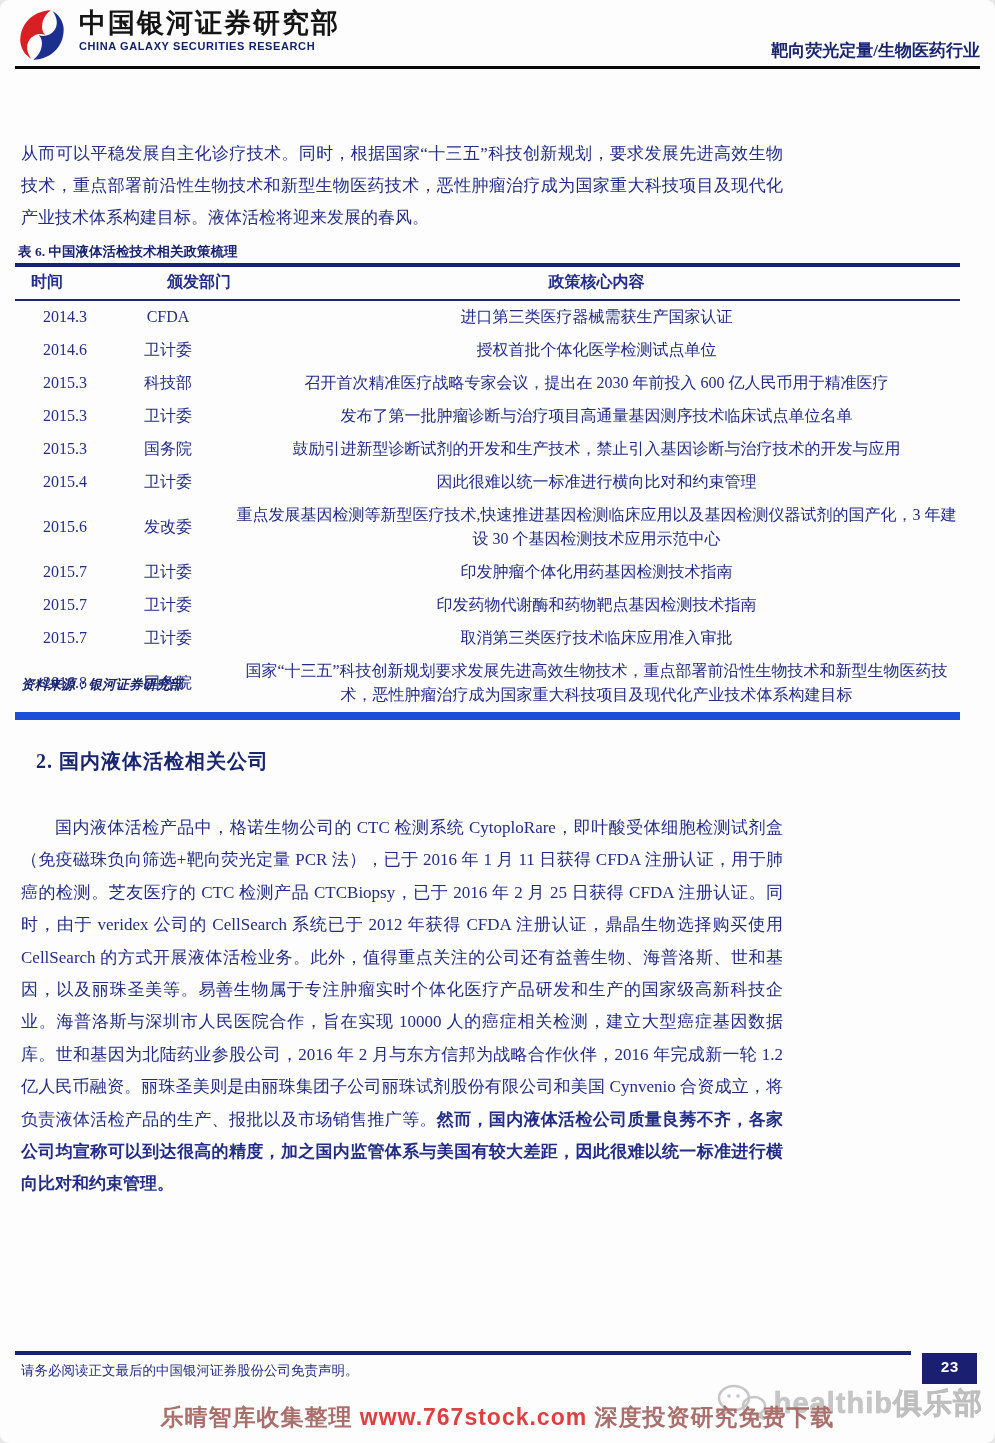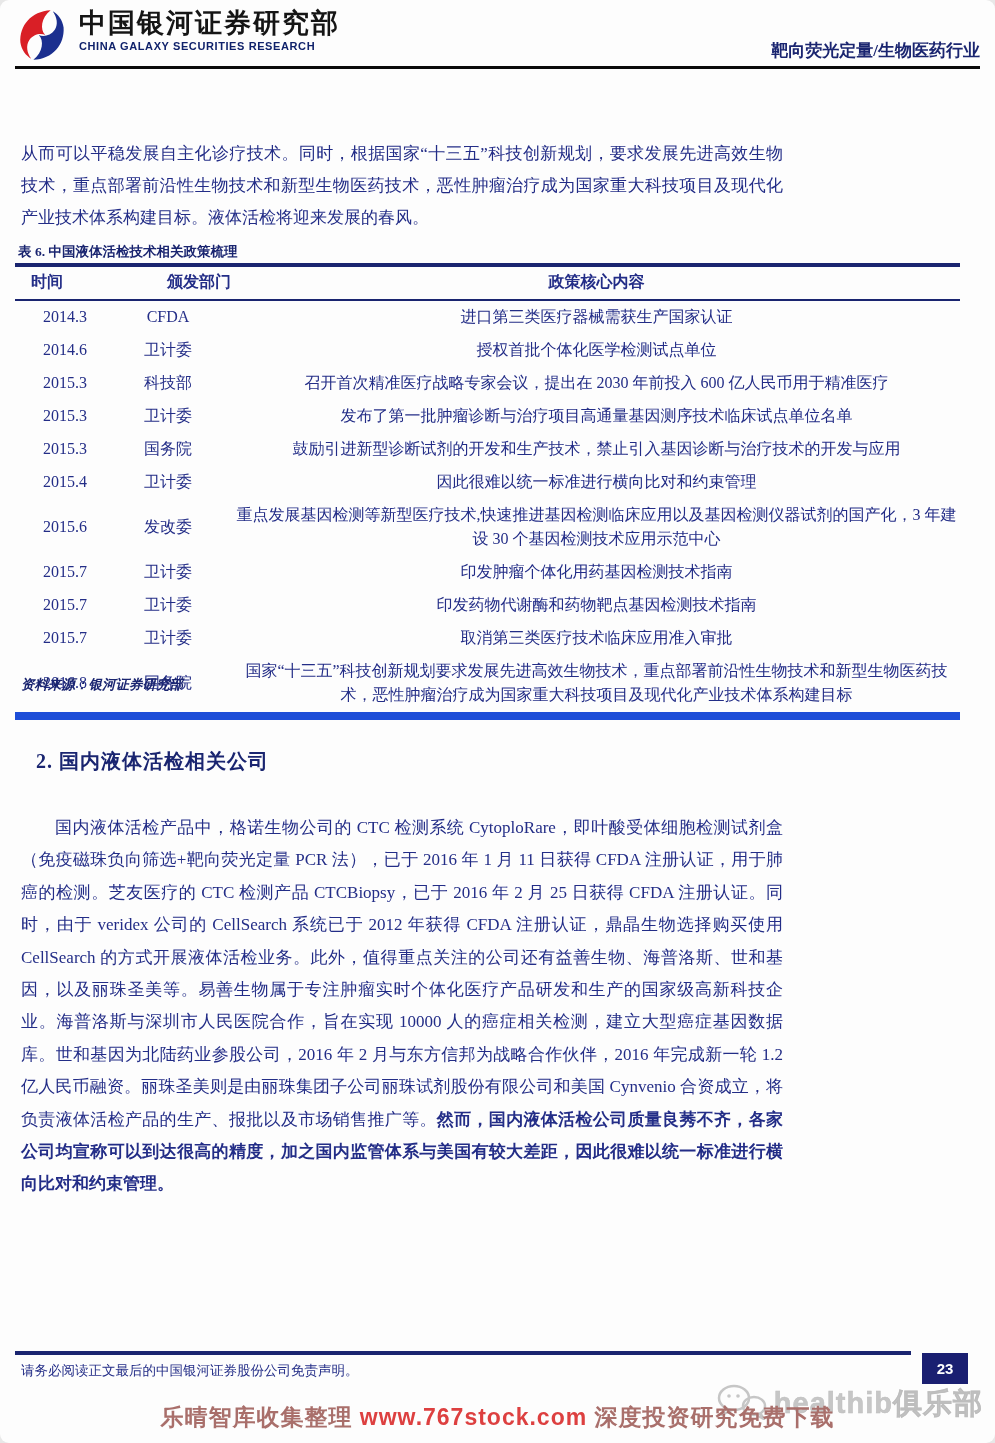--- a/index.html
+++ b/index.html
@@ -59,24 +59,24 @@
   }
   .body-para {
     position:absolute; top:812px; left:21px; width:762px;
     font-size:17px; line-height:32.4px; text-align:justify; text-indent:2em;
   }
   .body-para .bold-tail { font-weight:bold; }
 
   
   .ftr-rule { position:absolute; top:1351px; left:15px; width:896px; height:4px; background:#1a2570; }
   .page-box {
-    position:absolute; top:1353px; left:922px; width:46px; height:31px;
+    position:absolute; top:1353px; left:922px; width:55px; height:31px;
     background:#1a1f71; color:#ffffff; font-weight:bold; font-size:15px;
     display:flex; align-items:center; justify-content:center;
-    font-family:Liberation Sans, sans-serif;
+    font-family:Liberation Mono, monospace;
   }
   .disclaimer {
     position:absolute; top:1362px; left:21px;
     font-size:13.5px; color:#232d87;
   }
   .watermark {
     position:absolute; top:1384px; right:12px; display:flex; align-items:flex-start;
     color:#c6c6c6; font-size:29px; font-weight:bold; letter-spacing:1px;
     font-family:"Liberation Sans","DejaVu Sans",sans-serif;
     -webkit-text-stroke:0.5px #bdbdbd;

